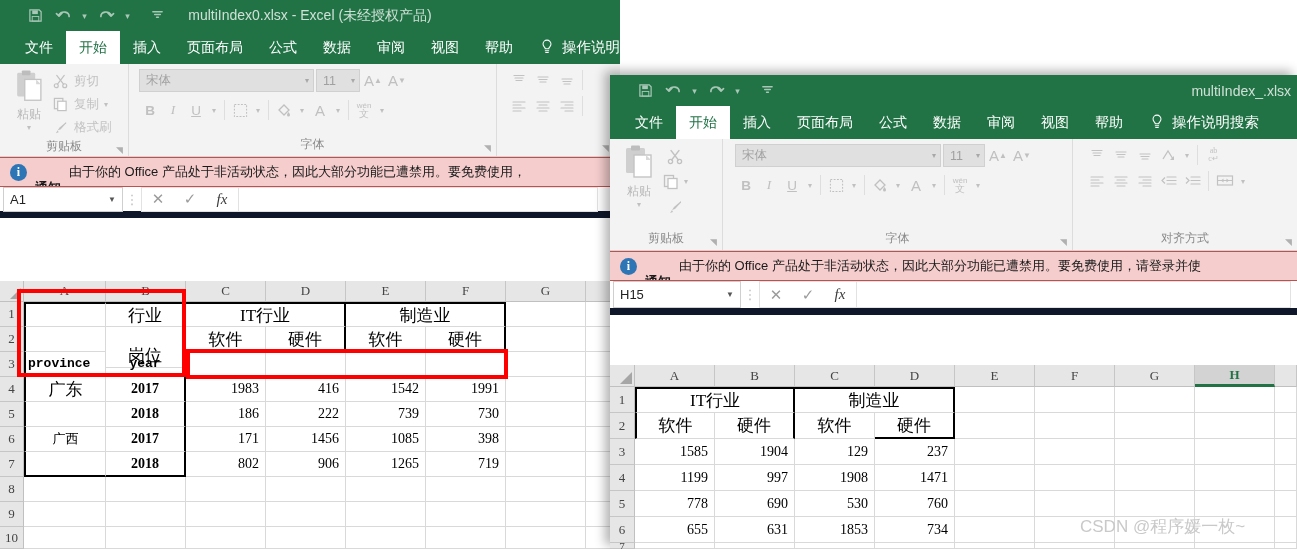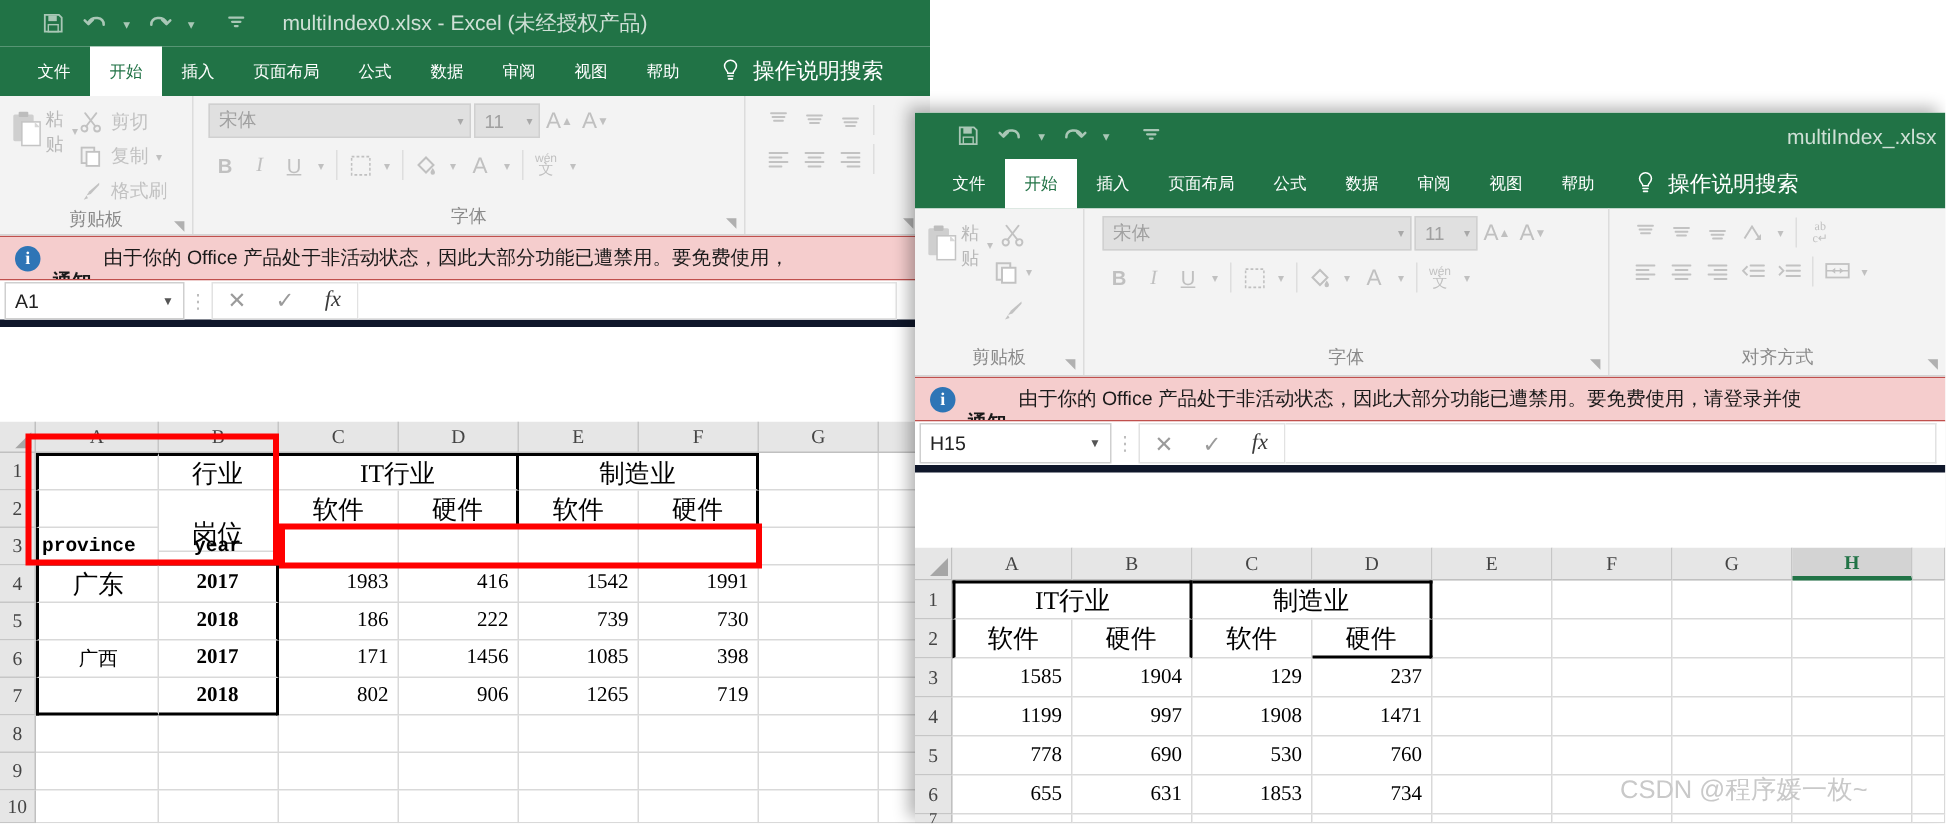--- a/index.html
+++ b/index.html
@@ -40,21 +40,21 @@
     height: 33px;
     display: flex;
     align-items: stretch;
     padding-left: 12px;
     position: relative;
   }
   .tab {
     display: flex; align-items: center;
     padding: 0 13px;
     color: #ffffff;
-    font-size: 11px;
+    font-size: 14px;
     white-space: nowrap;
     cursor: default;
   }
   .tab.active { background: #ffffff; color: #217346; }
   .tellme { display:flex; align-items:center; gap:8px; padding-left: 14px; color:#ffffff; font-size:14.5px; white-space:nowrap;}
   .bulb { width: 14px; height: 17px; display:block; }
 
   
   .ribbon {
     background: #f3f3f3;
@@ -67,21 +67,21 @@
   .rgroup-label {
     text-align: center; font-size: 12px; color: #8a8a8a;
     padding-bottom: 3px; position: relative;
   }
   .rgroup-label .dlg {
     position: absolute; right: 4px; bottom: 3px; width: 9px; height: 9px;
     color: #b0b0b0; font-size: 9px; line-height: 9px;
   }
   .rgroup + .rgroup { border-left: 1px solid #dcdcdc; }
 
-  .paste-btn { display: flex; flex-direction: row; align-items: center; width: 46px; color:#c8c8c8; }
+  .paste-btn { display: flex; flex-direction: column; align-items: center; width: 46px; color:#c8c8c8; }
   .paste-label { font-size: 12px; color:#b8b8b8; margin-top:1px; }
   .mini-caret { font-size: 8px; color:#c0c0c0; line-height:8px; margin-top:1px;}
 
   .clip-col { display:flex; flex-direction:column; gap: 2px; padding-top:2px;}
   .clip-item { display:flex; align-items:center; gap:5px; color:#c2c2c2; font-size:12.5px; height:21px;}
   .clip-item .ic { width:17px; height:17px; display:flex; align-items:center; justify-content:center;}
 
   .font-rows { display:flex; flex-direction:column; gap:7px; }
   .font-row1 { display:flex; align-items:center; gap:2px; }
   .fontname-box, .fontsize-box {
@@ -121,21 +121,21 @@
     display:flex; align-items:center; justify-content:center;
     font-size: 12px; font-weight: bold; font-family:"Liberation Serif", serif;
     flex: 0 0 auto;
   }
   .notify-strong { font-size:13px; font-weight:bold; color:#1a1a1a; white-space:nowrap;margin-top:32px;}
   .notify-text { font-size:13px; color:#1a1a1a; white-space:nowrap;}
 
   
   .formulabar {
     height: 31px; display:flex; align-items:center;
-    background:#ffffff; border-bottom:5px solid #0f172a;
+    background:#ffffff; border-bottom:7px solid #0f172a;
     padding: 2px 0 2px 3px; gap:0;
   }
   .namebox {
     border:1px solid #cfcfcf; background:#fff; height:25px;
     display:flex; align-items:center; justify-content:space-between;
     padding: 0 6px; font-size:13px; color:#222;
   }
   .namebox .nb-caret { font-size:8px; color:#555; }
   .dots { width:18px; height:25px; display:flex; align-items:center; justify-content:center; color:#bdbdbd; font-size:13px; letter-spacing:0; }
   .fx-group { display:flex; align-items:center; border:1px solid #e2e2e2; height:25px; background:#fff;}

